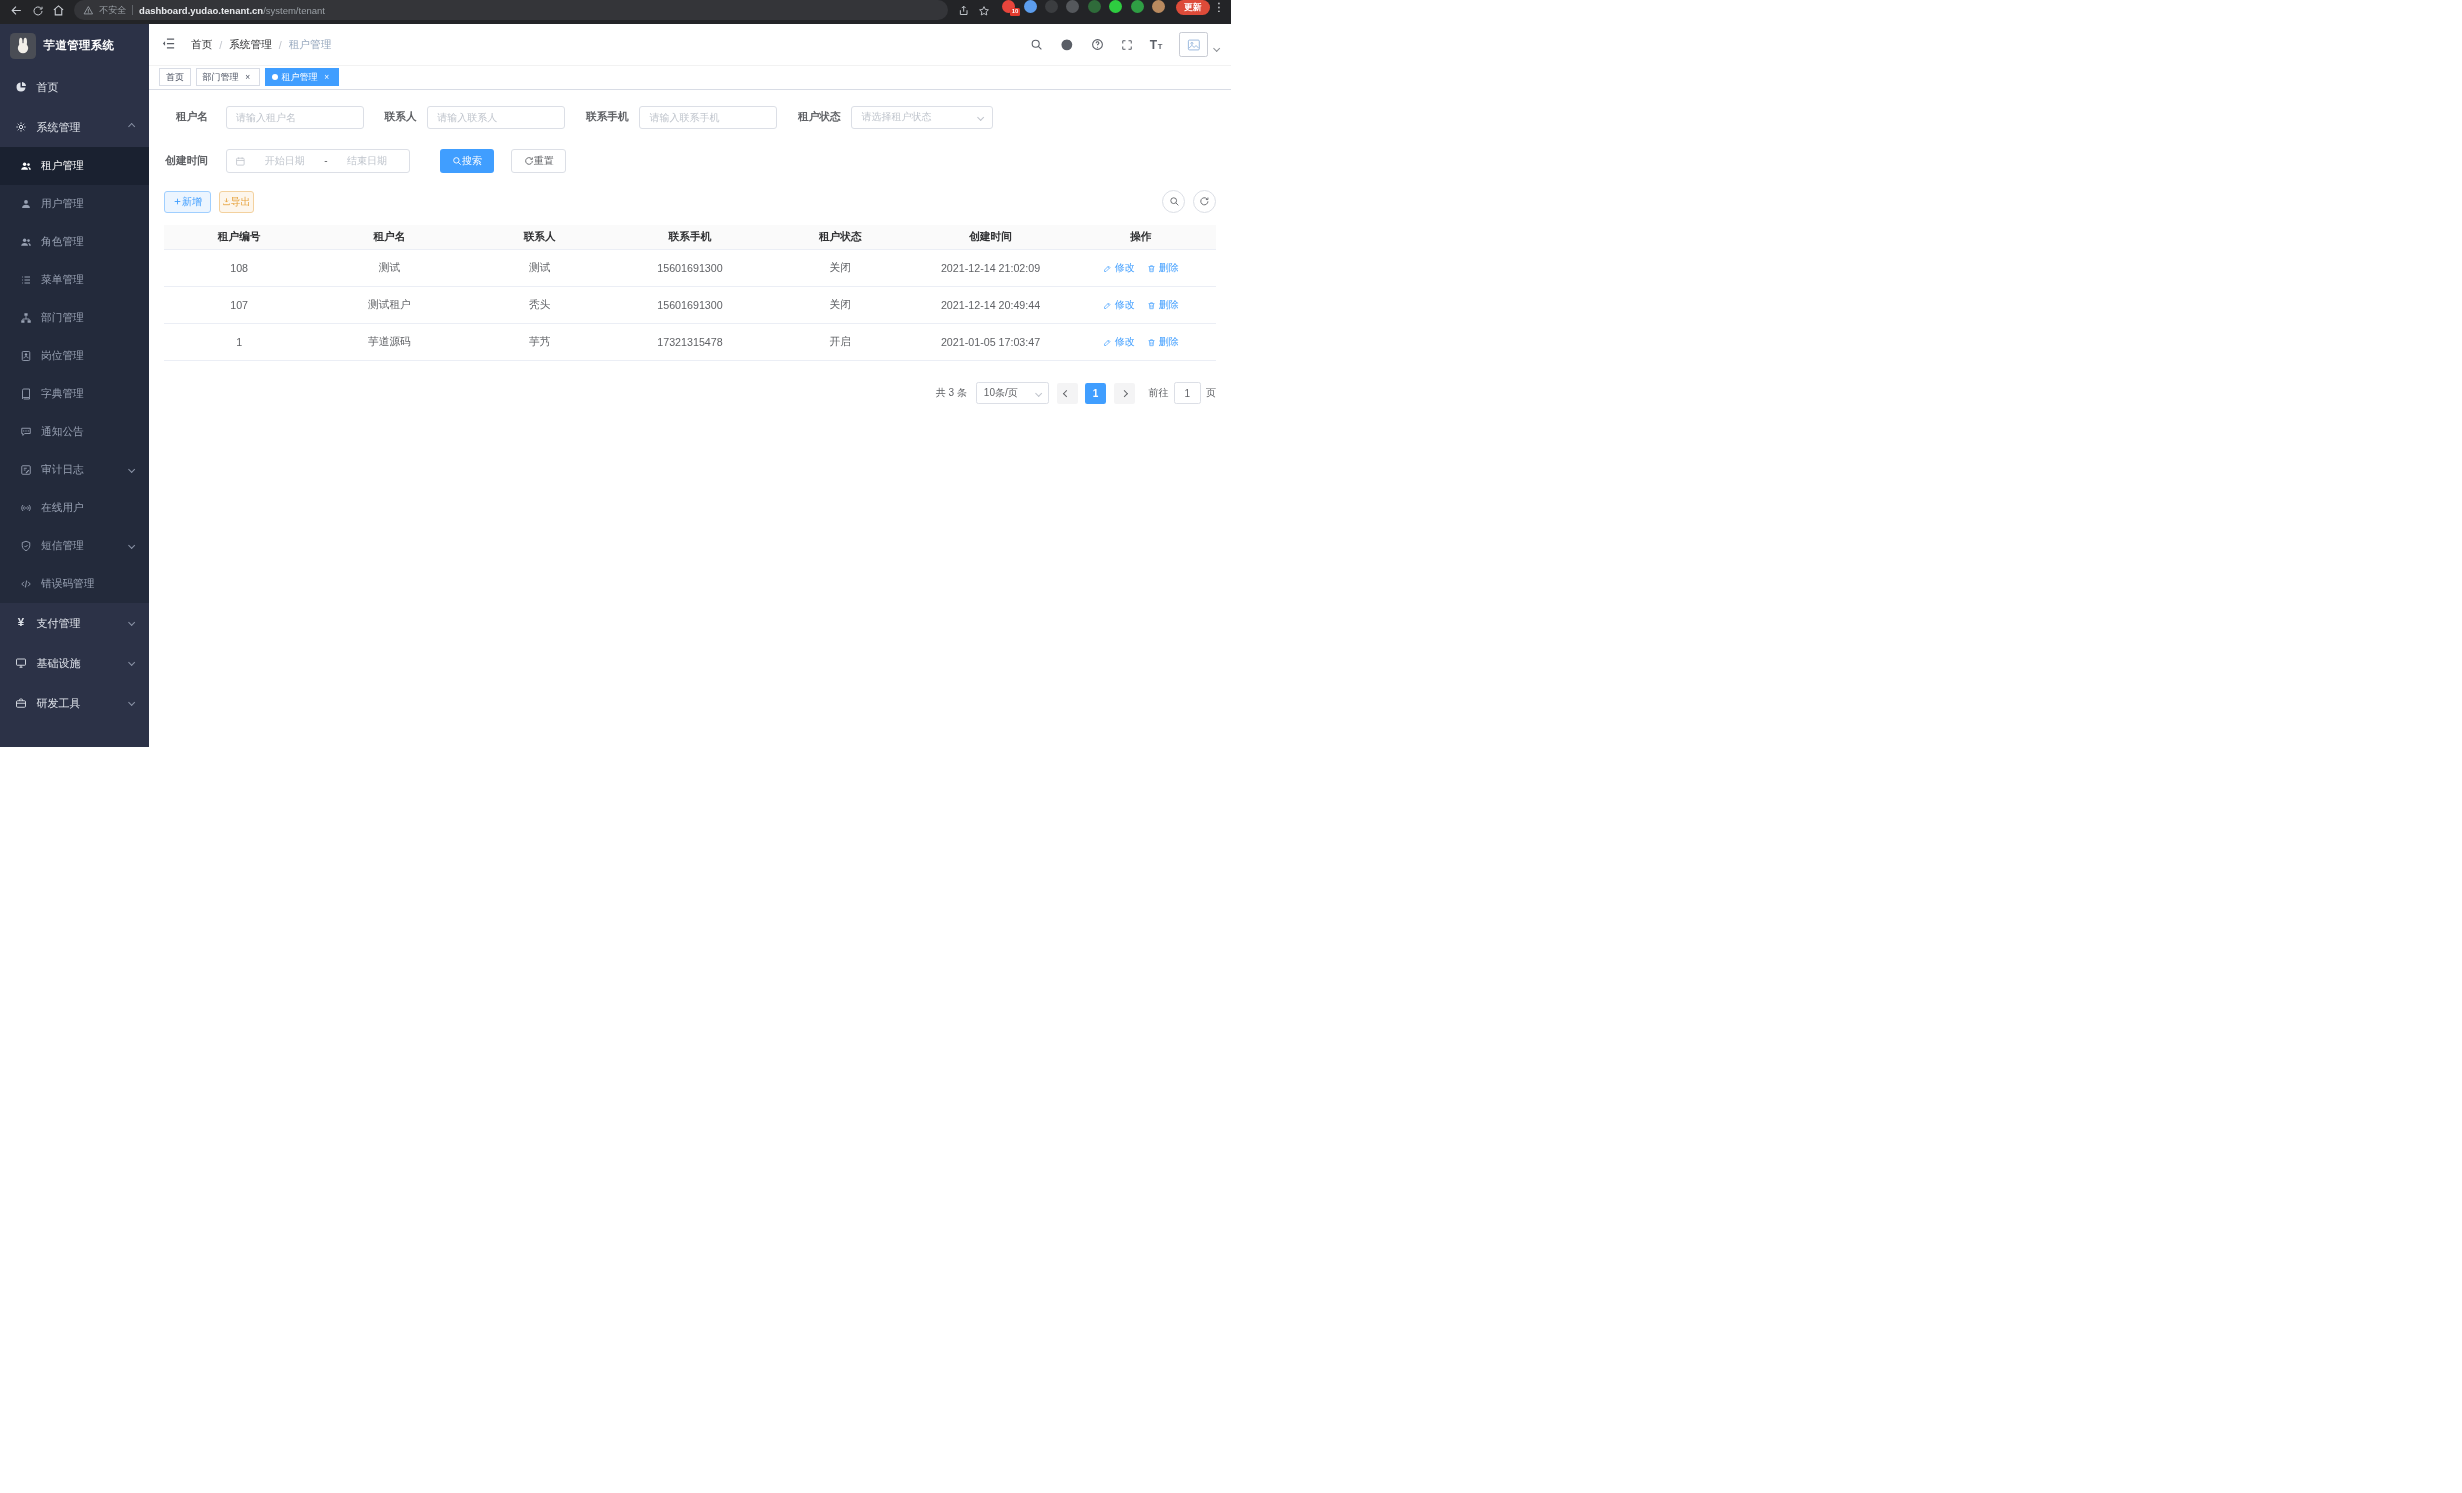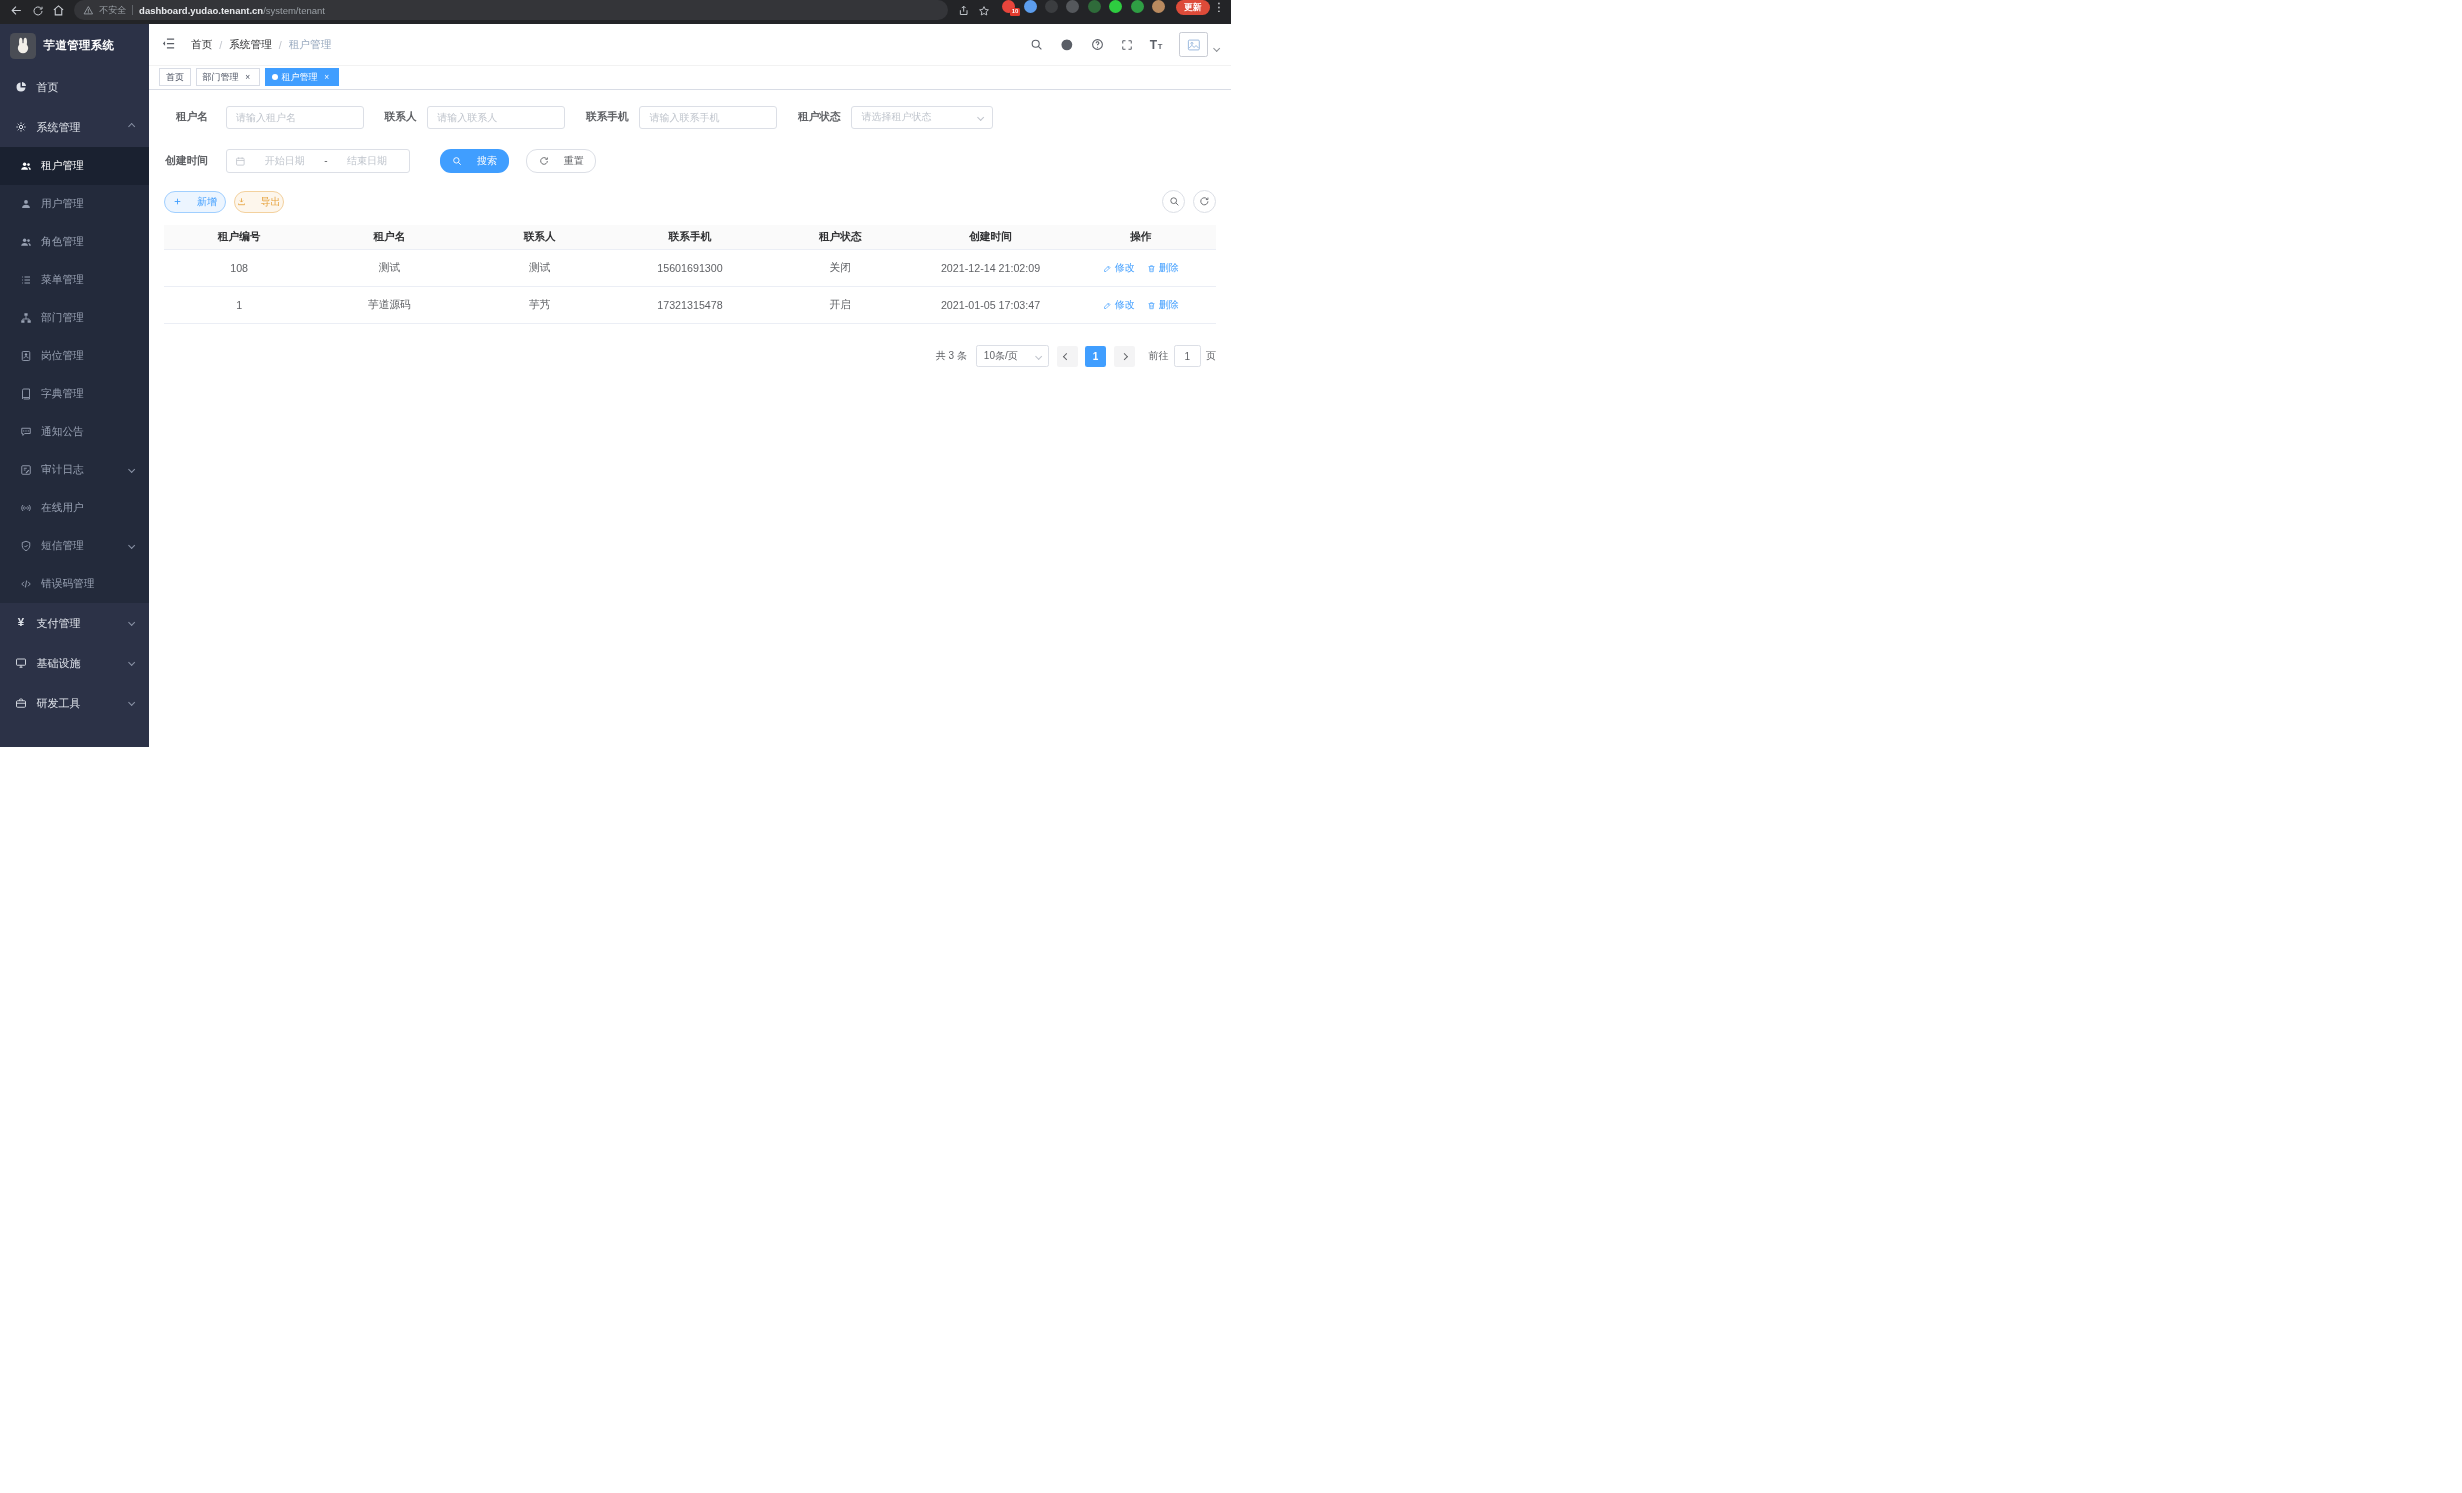--- a/index.html
+++ b/index.html
@@ -81,21 +81,21 @@
   .el-input input::placeholder{color:#bfc4cc}
   .w181{width:138px}
   .el-select{width:142px;justify-content:space-between;cursor:pointer}
   .ph{color:#bfc4cc;font-size:10px;white-space:nowrap}
   .sel-caret{color:#c0c4cc}
   .date-range{width:184px;gap:5px;padding:0 7.6px;cursor:pointer}
   .date-range .cal{color:#c0c4cc;flex:0 0 auto}
   .date-range .ph{flex:1;text-align:center}
   .date-range .dash{color:#606266;font-size:10px}
 
-  .btn{display:inline-flex;align-items:center;justify-content:center;gap:15px;border-radius:11px;font-size:10px;height:23.6px;padding:0 11.4px;cursor:pointer;border:0.8px solid transparent;white-space:nowrap}
+  .btn{display:inline-flex;align-items:center;justify-content:center;gap:0;border-radius:3px;font-size:10px;height:23.6px;padding:0 11.4px;cursor:pointer;border:0.8px solid transparent;white-space:nowrap}
   .btn-primary{background:#409eff;color:#fff;margin-left:9px}
   .btn-default{background:#fff;border-color:#dcdfe6;color:#606266;margin-left:17px}
   .btn-plain-primary{height:22px;background:#ecf5ff;border-color:#a0cfff;color:#409eff;padding:0 8px}
   .btn-plain-warning{height:22px;background:#fdf6ec;border-color:#f3d19e;color:#e6a23c;padding:0 2px;margin-left:7.6px}
   .toolbar{display:flex;align-items:center;margin-bottom:11.4px}
   .toolbar-right{margin-left:auto;display:flex;gap:7.6px}
   .icon-btn{width:23px;height:23px;border-radius:50%;border:0.8px solid #dcdfe6;background:#fff;color:#606266;display:flex;align-items:center;justify-content:center;cursor:pointer}
 
   table.data-table{width:100%;border-collapse:collapse;table-layout:fixed}
   .data-table th{height:25px;background:#fafafa;font-size:10.7px;font-weight:700;color:#303133;border-bottom:0.8px solid #ebeef5;text-align:center}
@@ -526,20 +526,42 @@
           </tr>
         </thead>
         <tbody>
           <tr>
             <td>108</td>
             <td>测试</td>
             <td>测试</td>
             <td>15601691300</td>
             <td>关闭</td>
             <td>2021-12-14 21:02:09</td>
+            <td>
+              <span class="op-link">
+                  <svg width="9" height="9" viewBox="0 0 24 24" fill="none" stroke="currentColor" stroke-width="1.8">
+                    <path d="M14.5 5.5l4 4L8 20H4v-4z"></path>
+                    <path d="M12.5 7.5l4 4"></path>
+                  </svg>
+                  <span>修改</span>
+                </span><span class="op-link">
+                  <svg width="9" height="9" viewBox="0 0 24 24" fill="none" stroke="currentColor" stroke-width="1.8">
+                    <path d="M4 7h16M9.5 7V4.5h5V7M6.5 7l1 13.5h9l1-13.5M10 11v6.5M14 11v6.5"></path>
+                  </svg>
+                  <span>删除</span>
+                </span>
+            </td>
+          </tr>
+          <tr>
+            <td>107</td>
+            <td>测试租户</td>
+            <td>秃头</td>
+            <td>15601691300</td>
+            <td>关闭</td>
+            <td>2021-12-14 20:49:44</td>
             <td>
               <span class="op-link">
                   <svg width="9" height="9" viewBox="0 0 24 24" fill="none" stroke="currentColor" stroke-width="1.8">
                     <path d="M14.5 5.5l4 4L8 20H4v-4z"></path>
                     <path d="M12.5 7.5l4 4"></path>
                   </svg>
                   <span>修改</span>
                 </span><span class="op-link">
                   <svg width="9" height="9" viewBox="0 0 24 24" fill="none" stroke="currentColor" stroke-width="1.8">
                     <path d="M4 7h16M9.5 7V4.5h5V7M6.5 7l1 13.5h9l1-13.5M10 11v6.5M14 11v6.5"></path>

